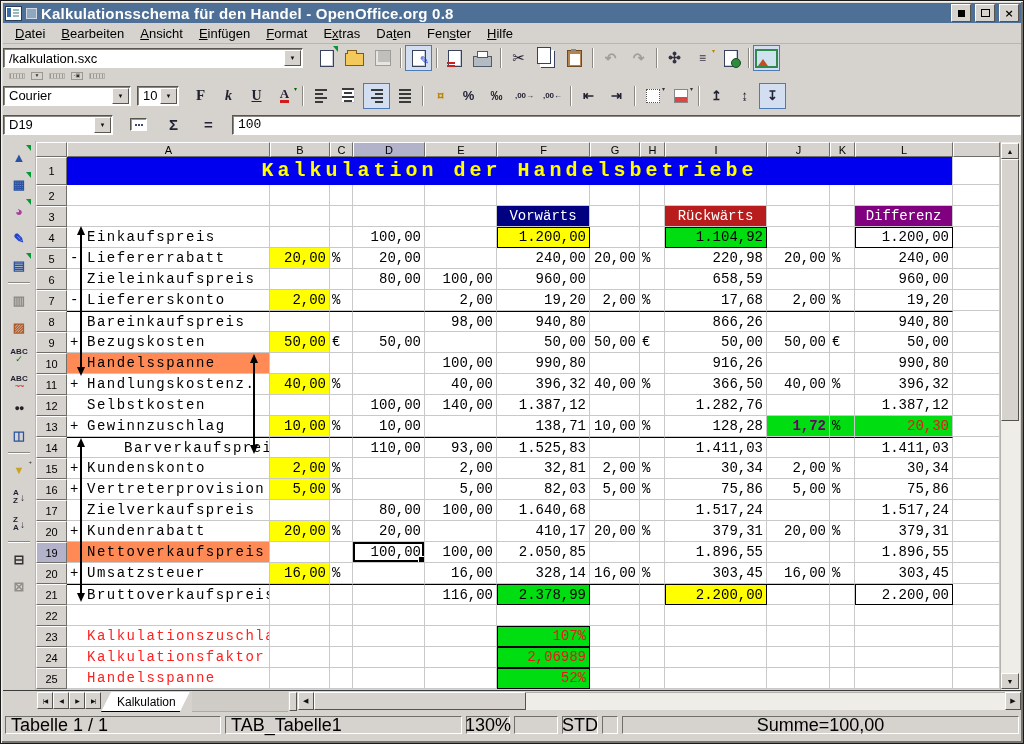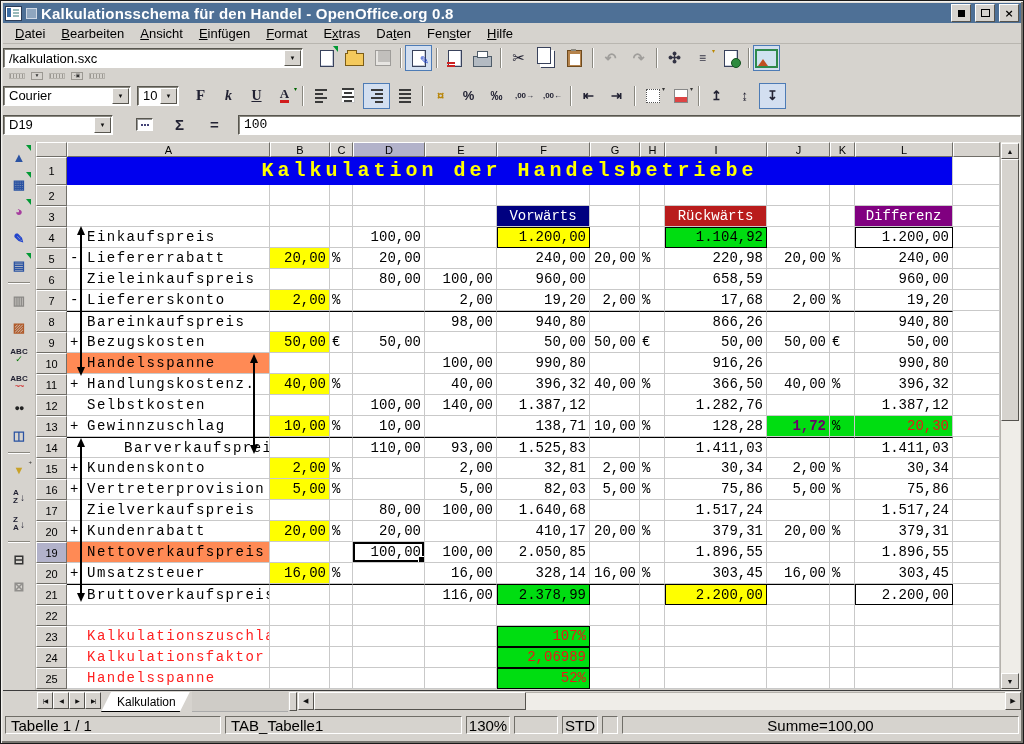--- a/index.html
+++ b/index.html
@@ -135,21 +135,21 @@
   #sheettab{height:19px;margin-top:1px;padding:0 16px;background:#fff;font-size:12px;display:flex;
             align-items:center;clip-path:polygon(10px 0,calc(100% - 2px) 0,calc(100% - 12px) 100%,0 100%);
             border-bottom:1px solid #000;flex:none;}
   .tstrip{flex:none;background:#cfccc7;box-shadow:inset 0 -1px 0 #aaa;}
   .splitter{width:6px;margin:1px 1px;background:#d6d3ce;border:1px solid;border-color:#fff #55534e #55534e #fff;flex:none;}
   #hsb{position:relative;flex:1;background:#efede8;margin-top:1px;height:18px;box-shadow:inset 0 1px 0 #b5b2ac;}
   #hsb .thumb{position:absolute;left:16px;top:0;width:212px;height:18px;background:#d6d3ce;
               border:1px solid;border-color:#fff #55534e #55534e #fff;box-sizing:border-box;}
   
   #statusbar{position:absolute;left:3px;right:3px;top:712px;height:26px;display:flex;align-items:center;
-             gap:4px;padding:0 2px;font-size:15px;justify-content:space-between;}
+             gap:4px;padding:0 2px;font-size:18px;justify-content:space-between;}
   .sp{height:18px;background:#d6d3ce;border:1px solid;border-color:#706e68 #fff #fff #706e68;
       display:flex;align-items:center;padding:0 5px;box-sizing:border-box;flex:none;white-space:nowrap;}
   .sp.ctr{justify-content:center;}
 </style>
 </head>
 <body>
 
 <div id="frame"></div>
 
 <div id="titlebar">
@@ -345,21 +345,21 @@
       <span class="tbi">
         <b style="font-size:13px">↨</b>
       </span>
       <span class="tbi act">
         <b style="font-size:13px">↧</b>
       </span>
     </div>
 </div>
 
 <div id="formulabar" class="tb">
-  <div class="combo" style="width:110px;margin-right:16px;">
+  <div class="combo" style="width:110px;margin-right:10px;">
     <span>D19</span>
     <span class="cbtn">▼</span>
   </div>
   <div id="fxicons" style="display:flex;align-items:center;gap:8px;margin-right:8px;">
       <span class="tbi">
         <span class="fwic">
           <i></i>
           <i></i>
           <i></i>
         </span>

